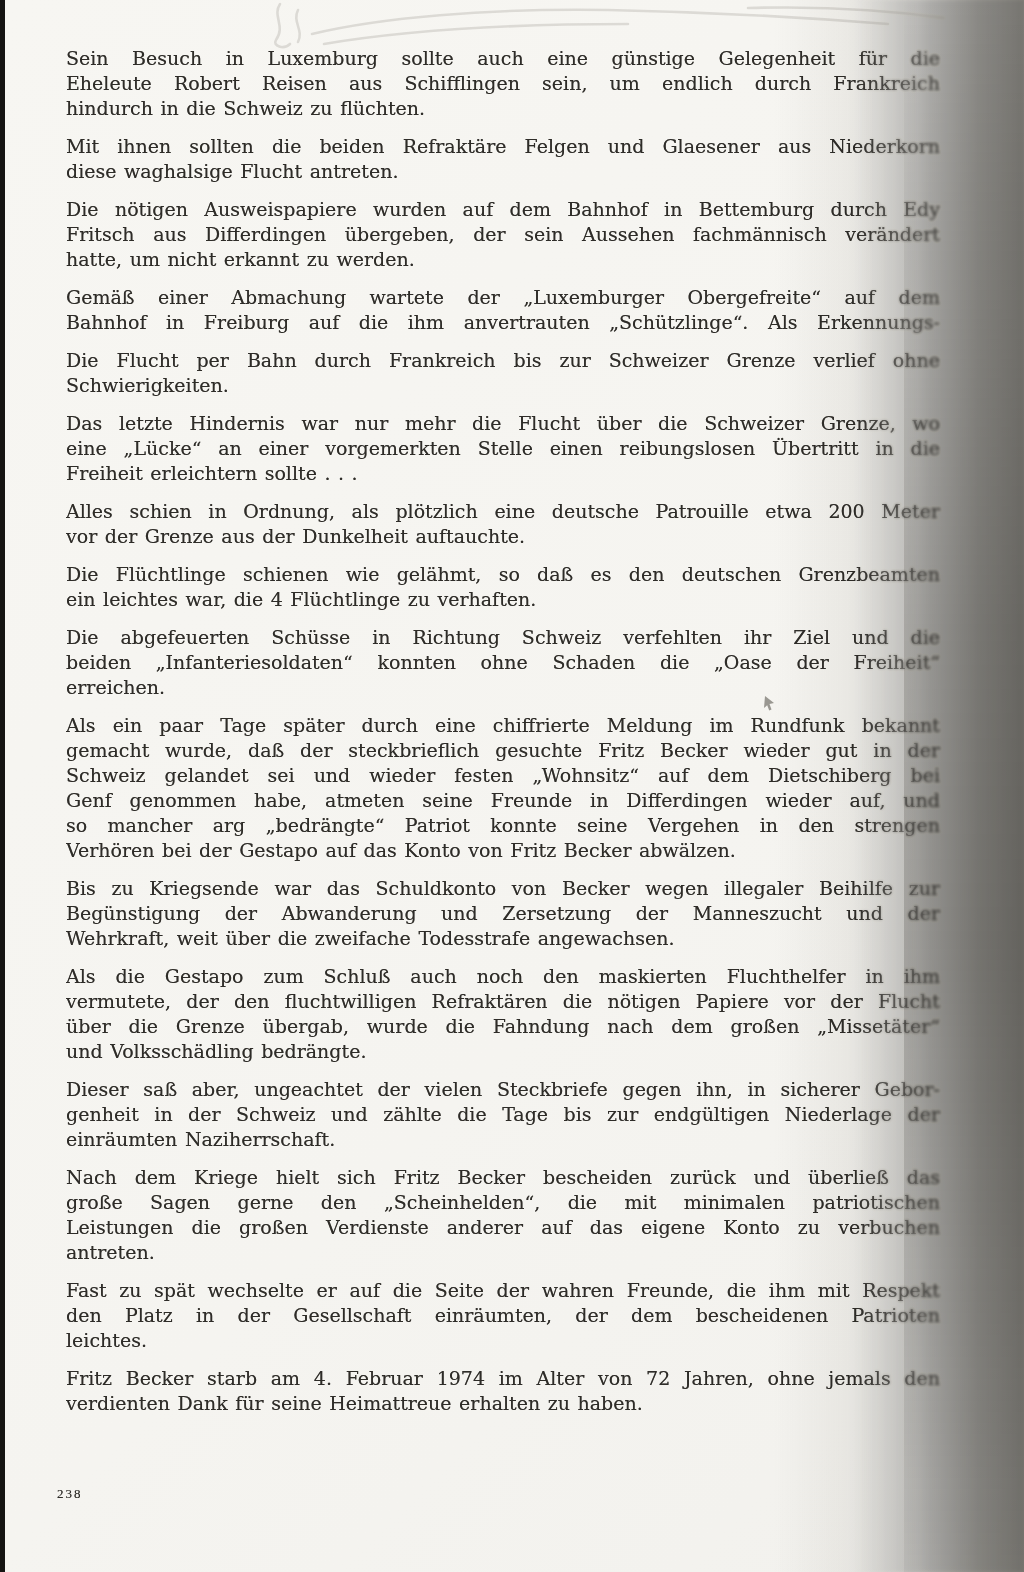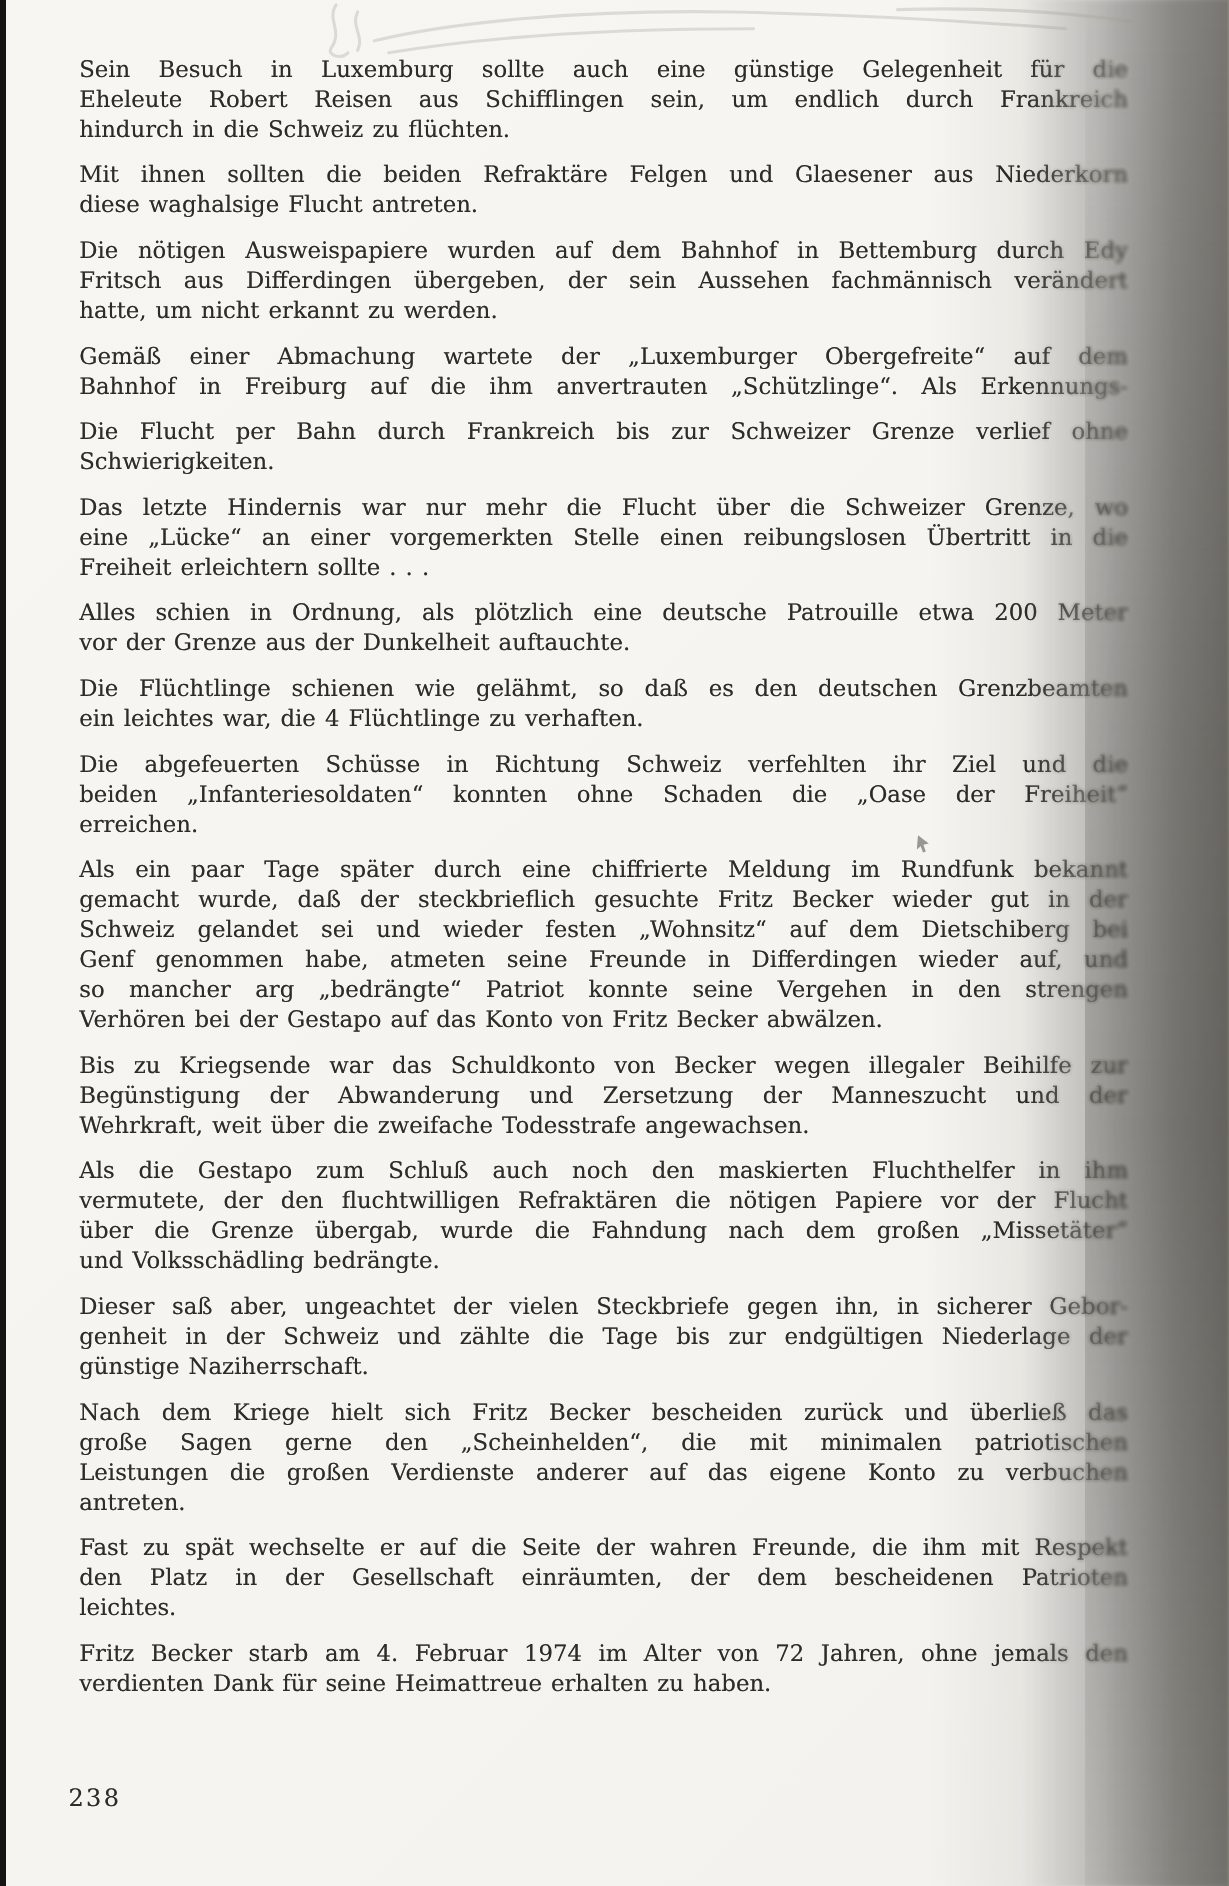--- a/index.html
+++ b/index.html
@@ -50,24 +50,25 @@
     white-space: normal;
   }
   .line.last {
     text-align-last: left;
   }
 
   .page-number {
     position: absolute;
     left: 57px;
     top: 1486px;
-    font-size: 20px;
+    font-size: 13px;
     color: #2e2c28;
     letter-spacing: 2px;
     text-shadow: 0 0 0.5px rgba(46,44,40,0.55);
+    font-family: Liberation Serif, serif;
   }
 
   
   .gutter-blur {
     position: absolute;
     right: 0; top: 0;
     width: 170px; height: 1572px;
     backdrop-filter: blur(1.7px) brightness(1.07) contrast(0.72);
     -webkit-backdrop-filter: blur(1.7px) brightness(1.07) contrast(0.72);
     -webkit-mask-image: linear-gradient(to right, transparent 0%, #000 45%);
@@ -184,21 +185,21 @@
       </div>
       <div class="para">
         <div class="line">Als die Gestapo zum Schluß auch noch den maskierten Fluchthelfer in ihm</div>
         <div class="line">vermutete, der den fluchtwilligen Refraktären die nötigen Papiere vor der Flucht</div>
         <div class="line">über die Grenze übergab, wurde die Fahndung nach dem großen „Missetäter“</div>
         <div class="line last">und Volksschädling bedrängte.</div>
       </div>
       <div class="para">
         <div class="line">Dieser saß aber, ungeachtet der vielen Steckbriefe gegen ihn, in sicherer Gebor-</div>
         <div class="line">genheit in der Schweiz und zählte die Tage bis zur endgültigen Niederlage der</div>
-        <div class="line last">günstige Naziherrschaft.</div>
+        <div class="line last">einräumten Naziherrschaft.</div>
       </div>
       <div class="para">
         <div class="line">Nach dem Kriege hielt sich Fritz Becker bescheiden zurück und überließ das</div>
         <div class="line">große Sagen gerne den „Scheinhelden“, die mit minimalen patriotischen</div>
         <div class="line">Leistungen die großen Verdienste anderer auf das eigene Konto zu verbuchen</div>
         <div class="line last">antreten.</div>
       </div>
       <div class="para">
         <div class="line">Fast zu spät wechselte er auf die Seite der wahren Freunde, die ihm mit Respekt</div>
         <div class="line">den Platz in der Gesellschaft einräumten, der dem bescheidenen Patrioten</div>

